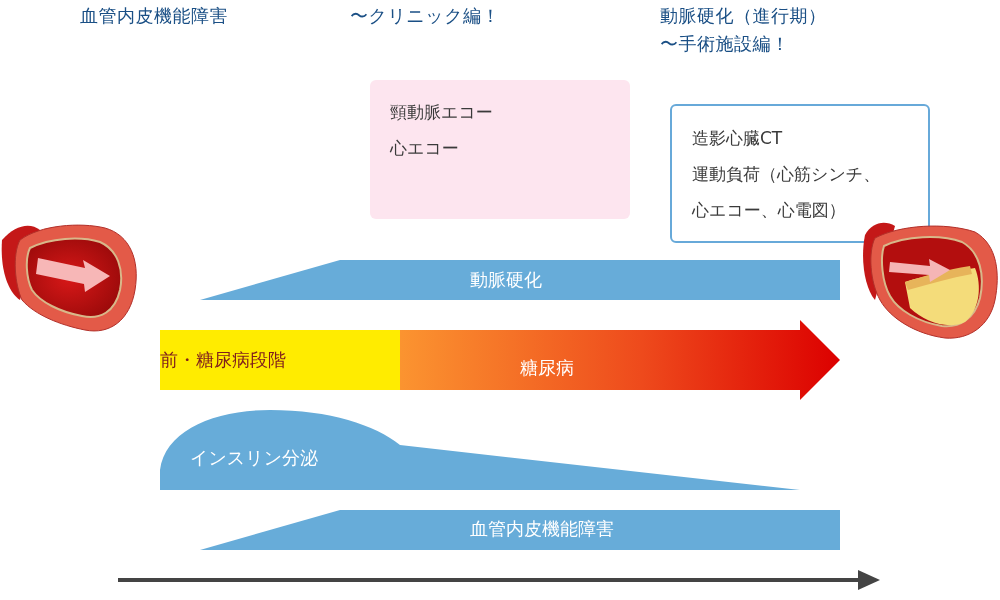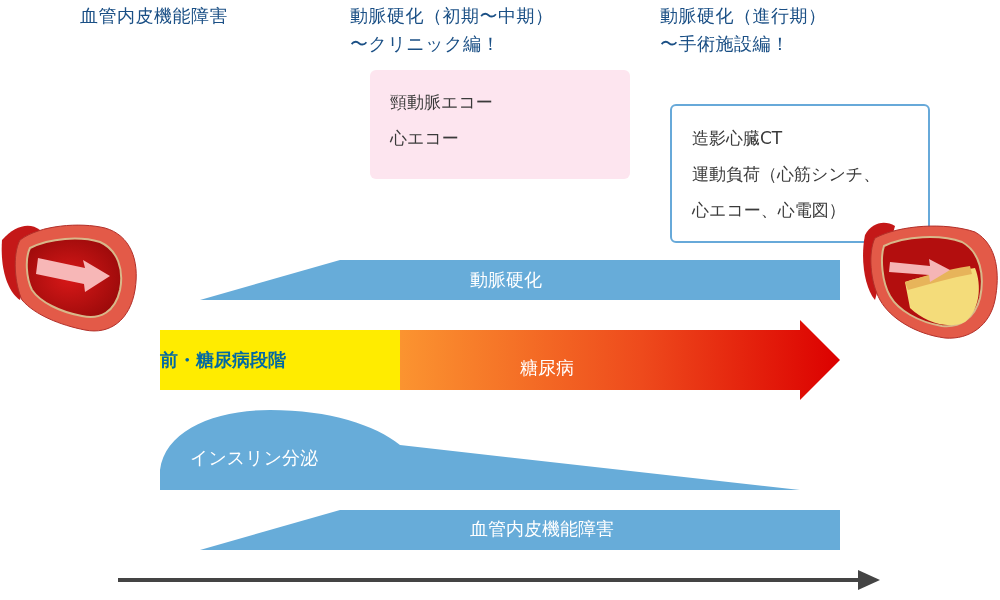--- a/index.html
+++ b/index.html
@@ -7,38 +7,37 @@
            font-family: "DejaVu Sans", "Liberation Sans", sans-serif; }
     .stage-title { position: absolute; color: #1a4f85; font-weight: normal; font-size: 18px;
                    text-align: left; line-height: 28px; letter-spacing: 0.5px; }
     .info-box { position: absolute; border-radius: 6px; padding: 14px 20px; box-sizing: border-box;
                 color: #3a3a3a; font-size: 17px; line-height: 36px; }
     .info-box.pink { background: #fde5ef; }
     .info-box.blue { background: #ffffff; border: 2px solid #67a9d9; }
     .info-line { display: block; white-space: nowrap; }
     svg { position: absolute; left: 0; top: 0; }
     .bar-label { position: absolute; color: #ffffff; font-size: 18px; text-align: left; white-space: nowrap; }
-    .bar-label.dark { color: #0369a1; font-weight: bold; }
+    .bar-label.dark { color: #7f1d1d; font-weight: normal; }
   </style>
 </head>
 <body>
 
 <div class="stage-title" style="left:80px; top:2px; width:240px;">
   <span>血管内皮機能障害</span>
 </div>
 <div class="stage-title" style="left:350px; top:2px; width:290px;">
-  <div>動脈硬化（初期〜中期）</div>
   <div>〜クリニック編！</div>
 </div>
 <div class="stage-title" style="left:660px; top:2px; width:260px;">
   <div>動脈硬化（進行期）</div>
   <div>〜手術施設編！</div>
 </div>
 
-<div class="info-box pink" style="left:370px; top:70px; width:260px; height:109px;">
+<div class="info-box pink" style="left:370px; top:80px; width:260px; height:139px;">
   <span class="info-line">頸動脈エコー</span>
   <span class="info-line">心エコー</span>
 </div>
 <div class="info-box blue" style="left:670px; top:80px; width:260px; height:139px;margin-top:24px;">
   <span class="info-line">造影心臓CT</span>
   <span class="info-line">運動負荷（心筋シンチ、</span>
   <span class="info-line">心エコー、心電図）</span>
 </div>
 
 <svg width="1000" height="600" viewBox="0 0 1000 600">

